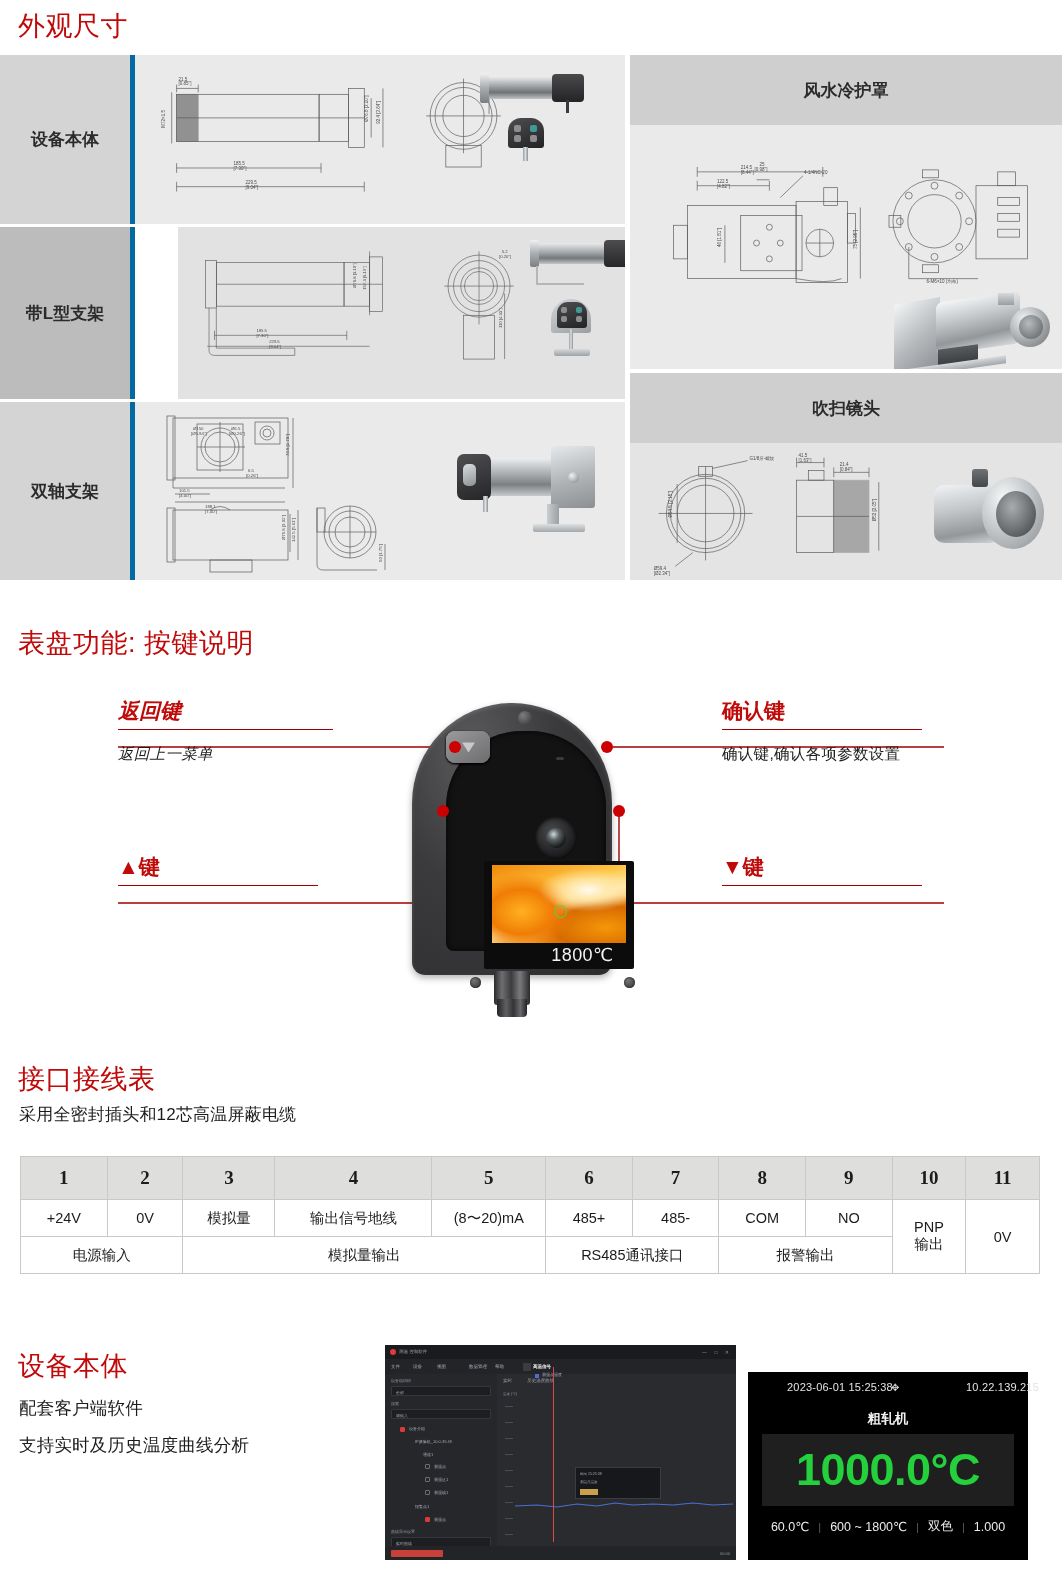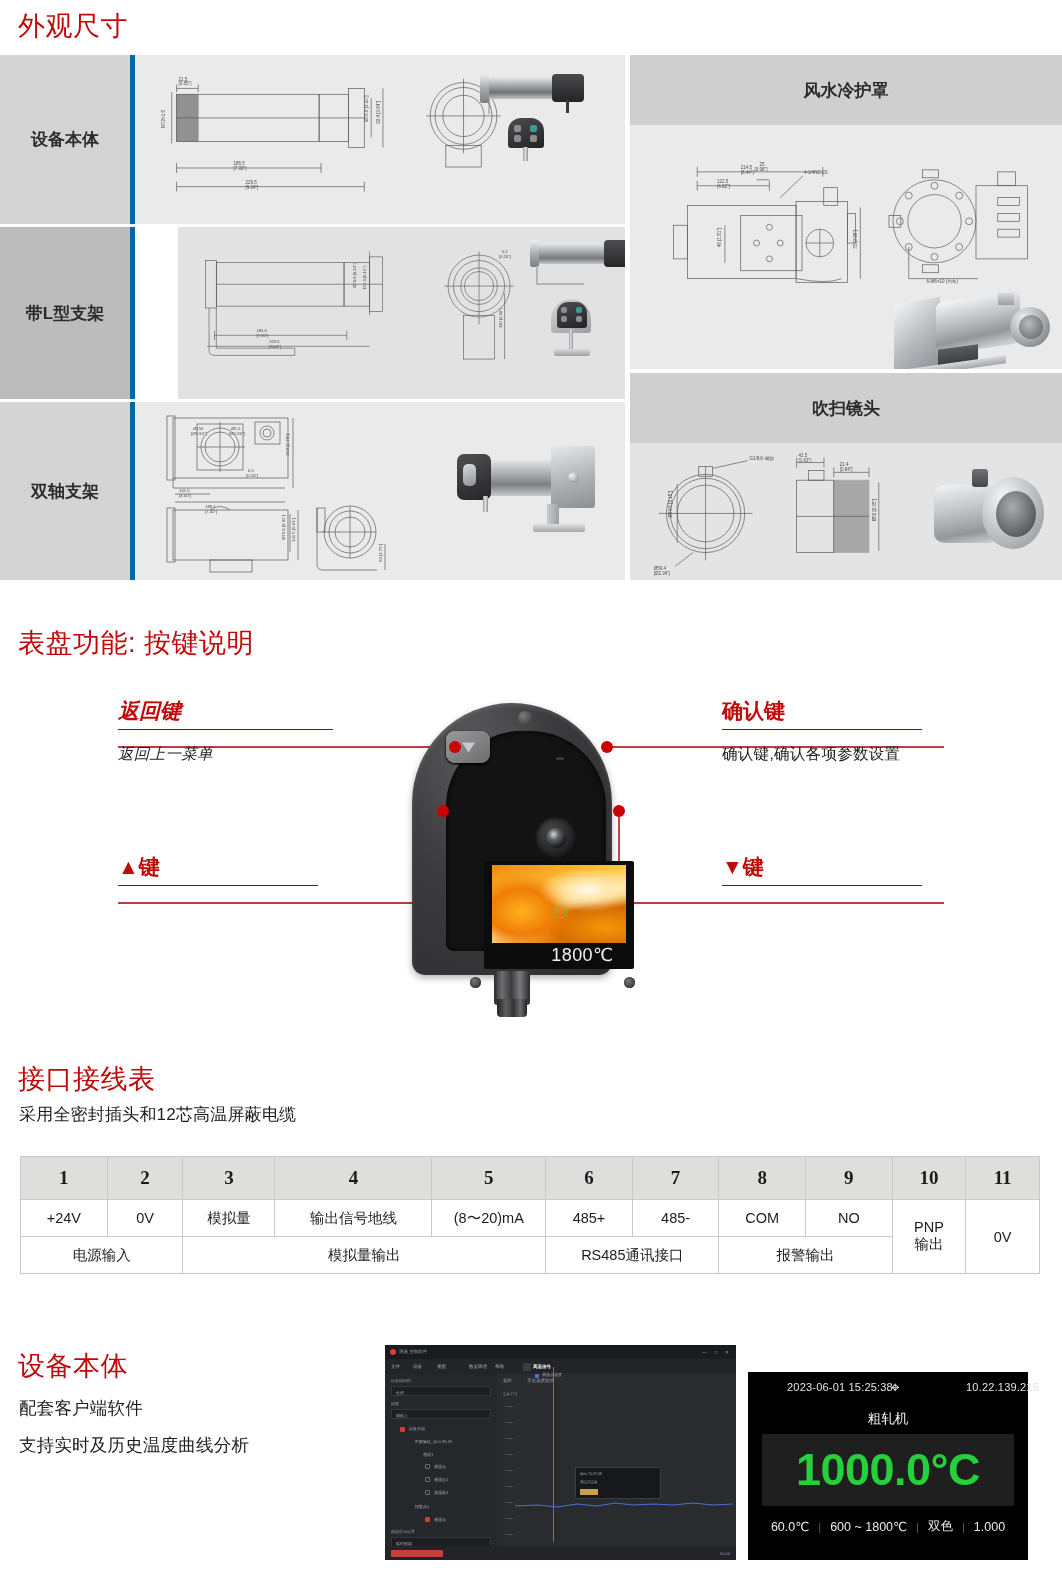--- a/index.html
+++ b/index.html
@@ -257,21 +257,21 @@
     font-size: 11px; color: #e4e4e4; margin-left: 25px;
   }
   #readout .ro-time { position: absolute; left: 14px; top: 0; letter-spacing: .2px; }
   #readout .ro-ip   { position: absolute; right: 14px; top: 0; letter-spacing: .2px; }
   #readout .ro-diamond {
     position: absolute; left: 118px; top: 2px; width: 9px; height: 9px;
     color:#d8d8d8; font-size: 10px; line-height: 9px;
   }
   #readout .ro-name {
     position: absolute; left: 0; top: 38px; width: 100%;
-    text-align: center; font-size: 13.5px; font-weight: normal; color: #f2f2f2;
+    text-align: center; font-size: 13.5px; font-weight: bold; color: #f2f2f2;
   }
   #readout .ro-box {
     position: absolute; left: 14px; top: 62px; width: 252px; height: 72px;
     background: #1f1f1f;
     display: flex; align-items: center; justify-content: center;
   }
   #readout .ro-val {
     color: #24d13c; font-size: 45px; font-weight: bold; letter-spacing: -0.5px;
   }
   #readout .ro-foot {

